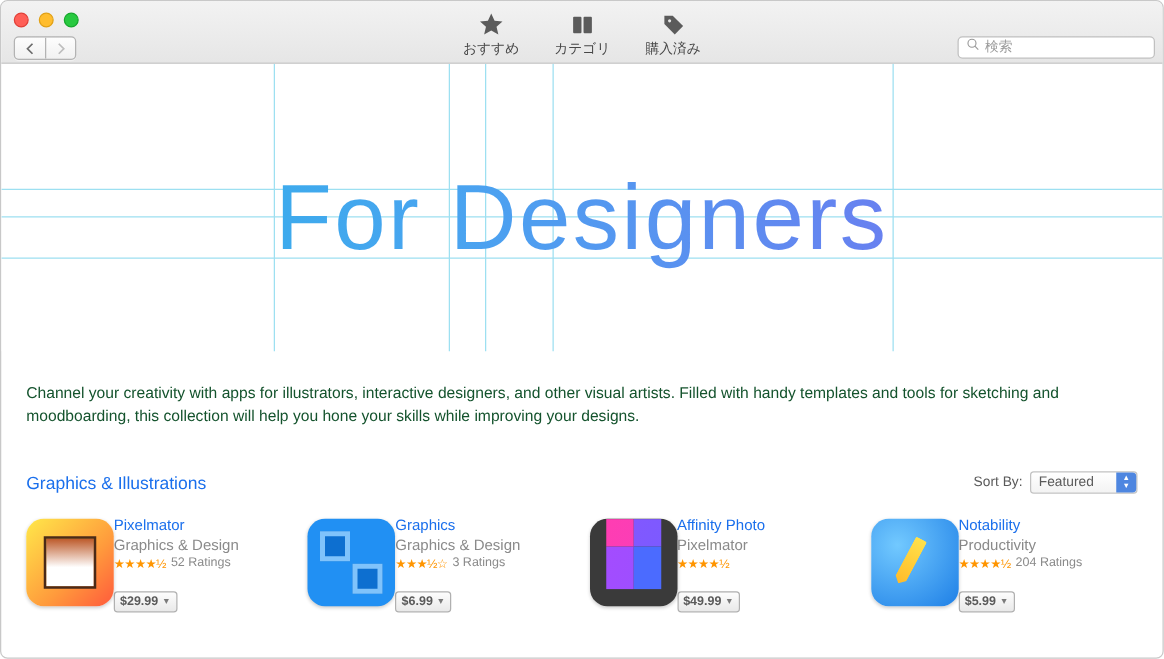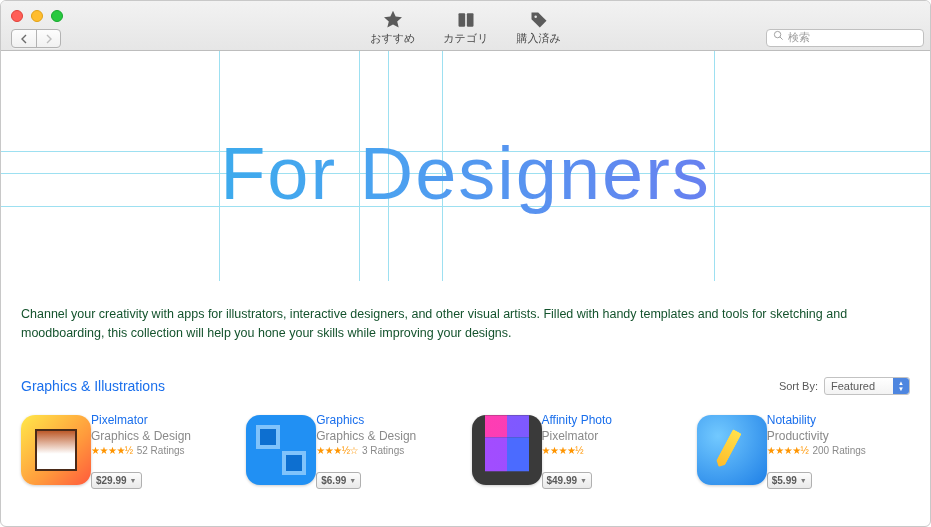--- a/index.html
+++ b/index.html
@@ -324,21 +324,21 @@
       </div>
     </div>
 
     <div class="app-card">
       <div class="app-icon ic-notability"></div>
       <div class="app-meta">
         <div class="app-name">Notability</div>
         <div class="app-cat">Productivity</div>
         <div class="rating-row">
           <span class="stars">★★★★½</span>
-          <span class="ratings-count">200 Ratings</span>
+          <span class="ratings-count">204 Ratings</span>
         </div>
         <div class="price-btn">
           <span>$5.99</span>
           <span class="dd">▼</span>
         </div>
       </div>
     </div>
 
   </div>
 </div>

